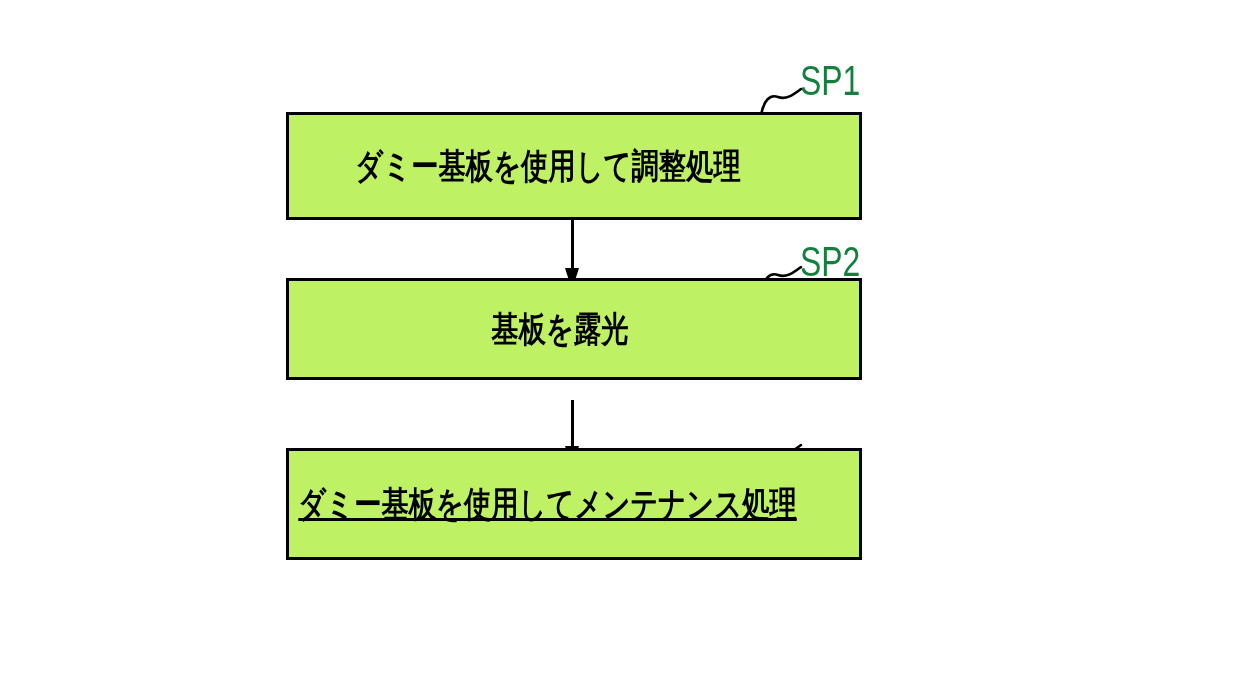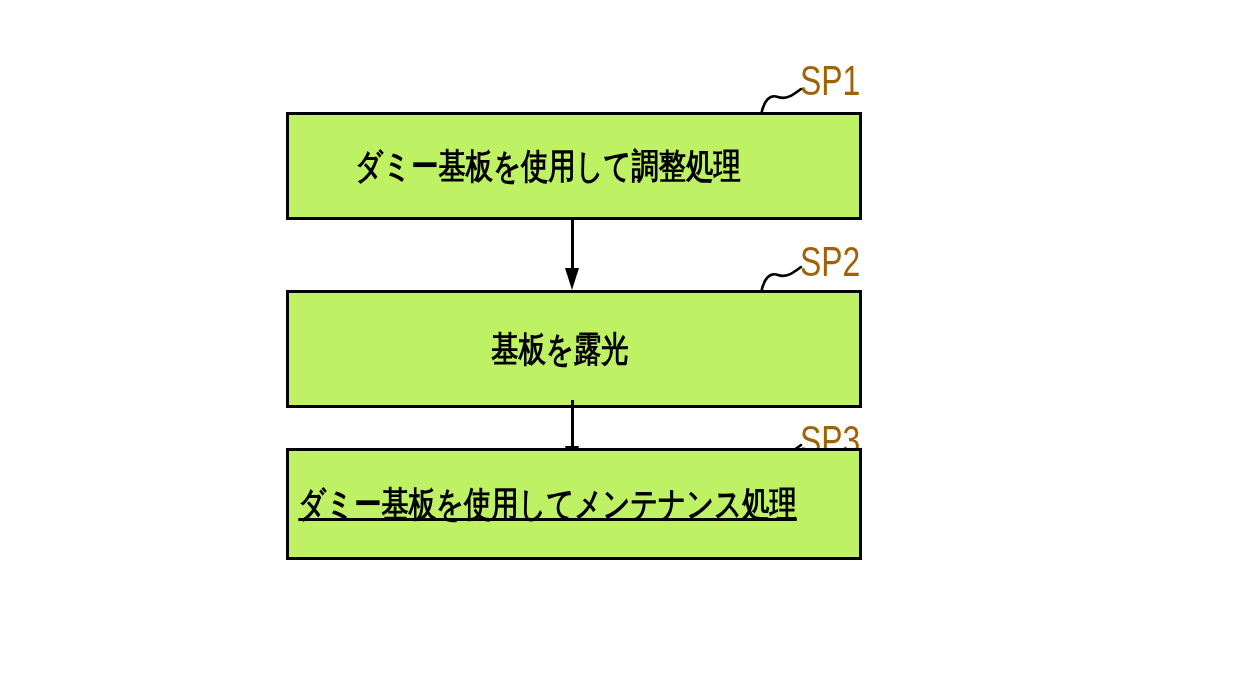--- a/index.html
+++ b/index.html
@@ -32,21 +32,21 @@
     color: #000000;
     white-space: nowrap;
     letter-spacing: 0px;
     transform: translateX(-26px) scaleX(0.78);
     transform-origin: center center;
   }
   .ref-label {
     position: absolute;
     font-size: 42px;
     font-weight: 500;
-    color: #a16207;
+    color: #15803d;
     white-space: nowrap;
   }
   .ref-label .ref-text {
     display: inline-block;
     transform: scaleX(0.76);
     transform-origin: left bottom;
     line-height: 1;
   }
   .leader {
     position: absolute;
@@ -87,30 +87,27 @@
   <div class="arrow-line" style="top:220px; height:50px;"></div>
   <div class="arrow-head" style="top:268px;"></div>
 
   <div class="ref-label" style="left:800px; top:238px;">
     <span class="ref-text">SP2</span>
   </div>
   <svg class="leader" style="left:757px; top:263px;" width="46" height="30" viewBox="0 0 46 30">
     <path d="M4,30 C7,15 13,9 21,12 C29,15 36,10 44,4" fill="none" stroke="#000000" stroke-width="2.6" stroke-linecap="round"></path>
   </svg>
 
-  <div class="process-box" style="top:290px; height:118px;padding-left:24px;">
+  <div class="process-box" style="top:278px; height:102px;padding-left:24px;">
     <span class="box-label">基板を露光</span>
   </div>
 
   <div class="arrow-line" style="top:400px; height:48px;"></div>
   <div class="arrow-head" style="top:446px;"></div>
 
-  <div class="ref-label" style="left:800px; top:417px;">
-    <span class="ref-text">SP3</span>
-  </div>
   <svg class="leader" style="left:757px; top:441px;" width="46" height="30" viewBox="0 0 46 30">
     <path d="M4,30 C7,15 13,9 21,12 C29,15 36,10 44,4" fill="none" stroke="#000000" stroke-width="2.6" stroke-linecap="round"></path>
   </svg>
 
   <div class="process-box" style="top:448px; height:112px;text-decoration:underline;">
     <span class="box-label">ダミー基板を使用してメンテナンス処理</span>
   </div>
 
 </div>
 

